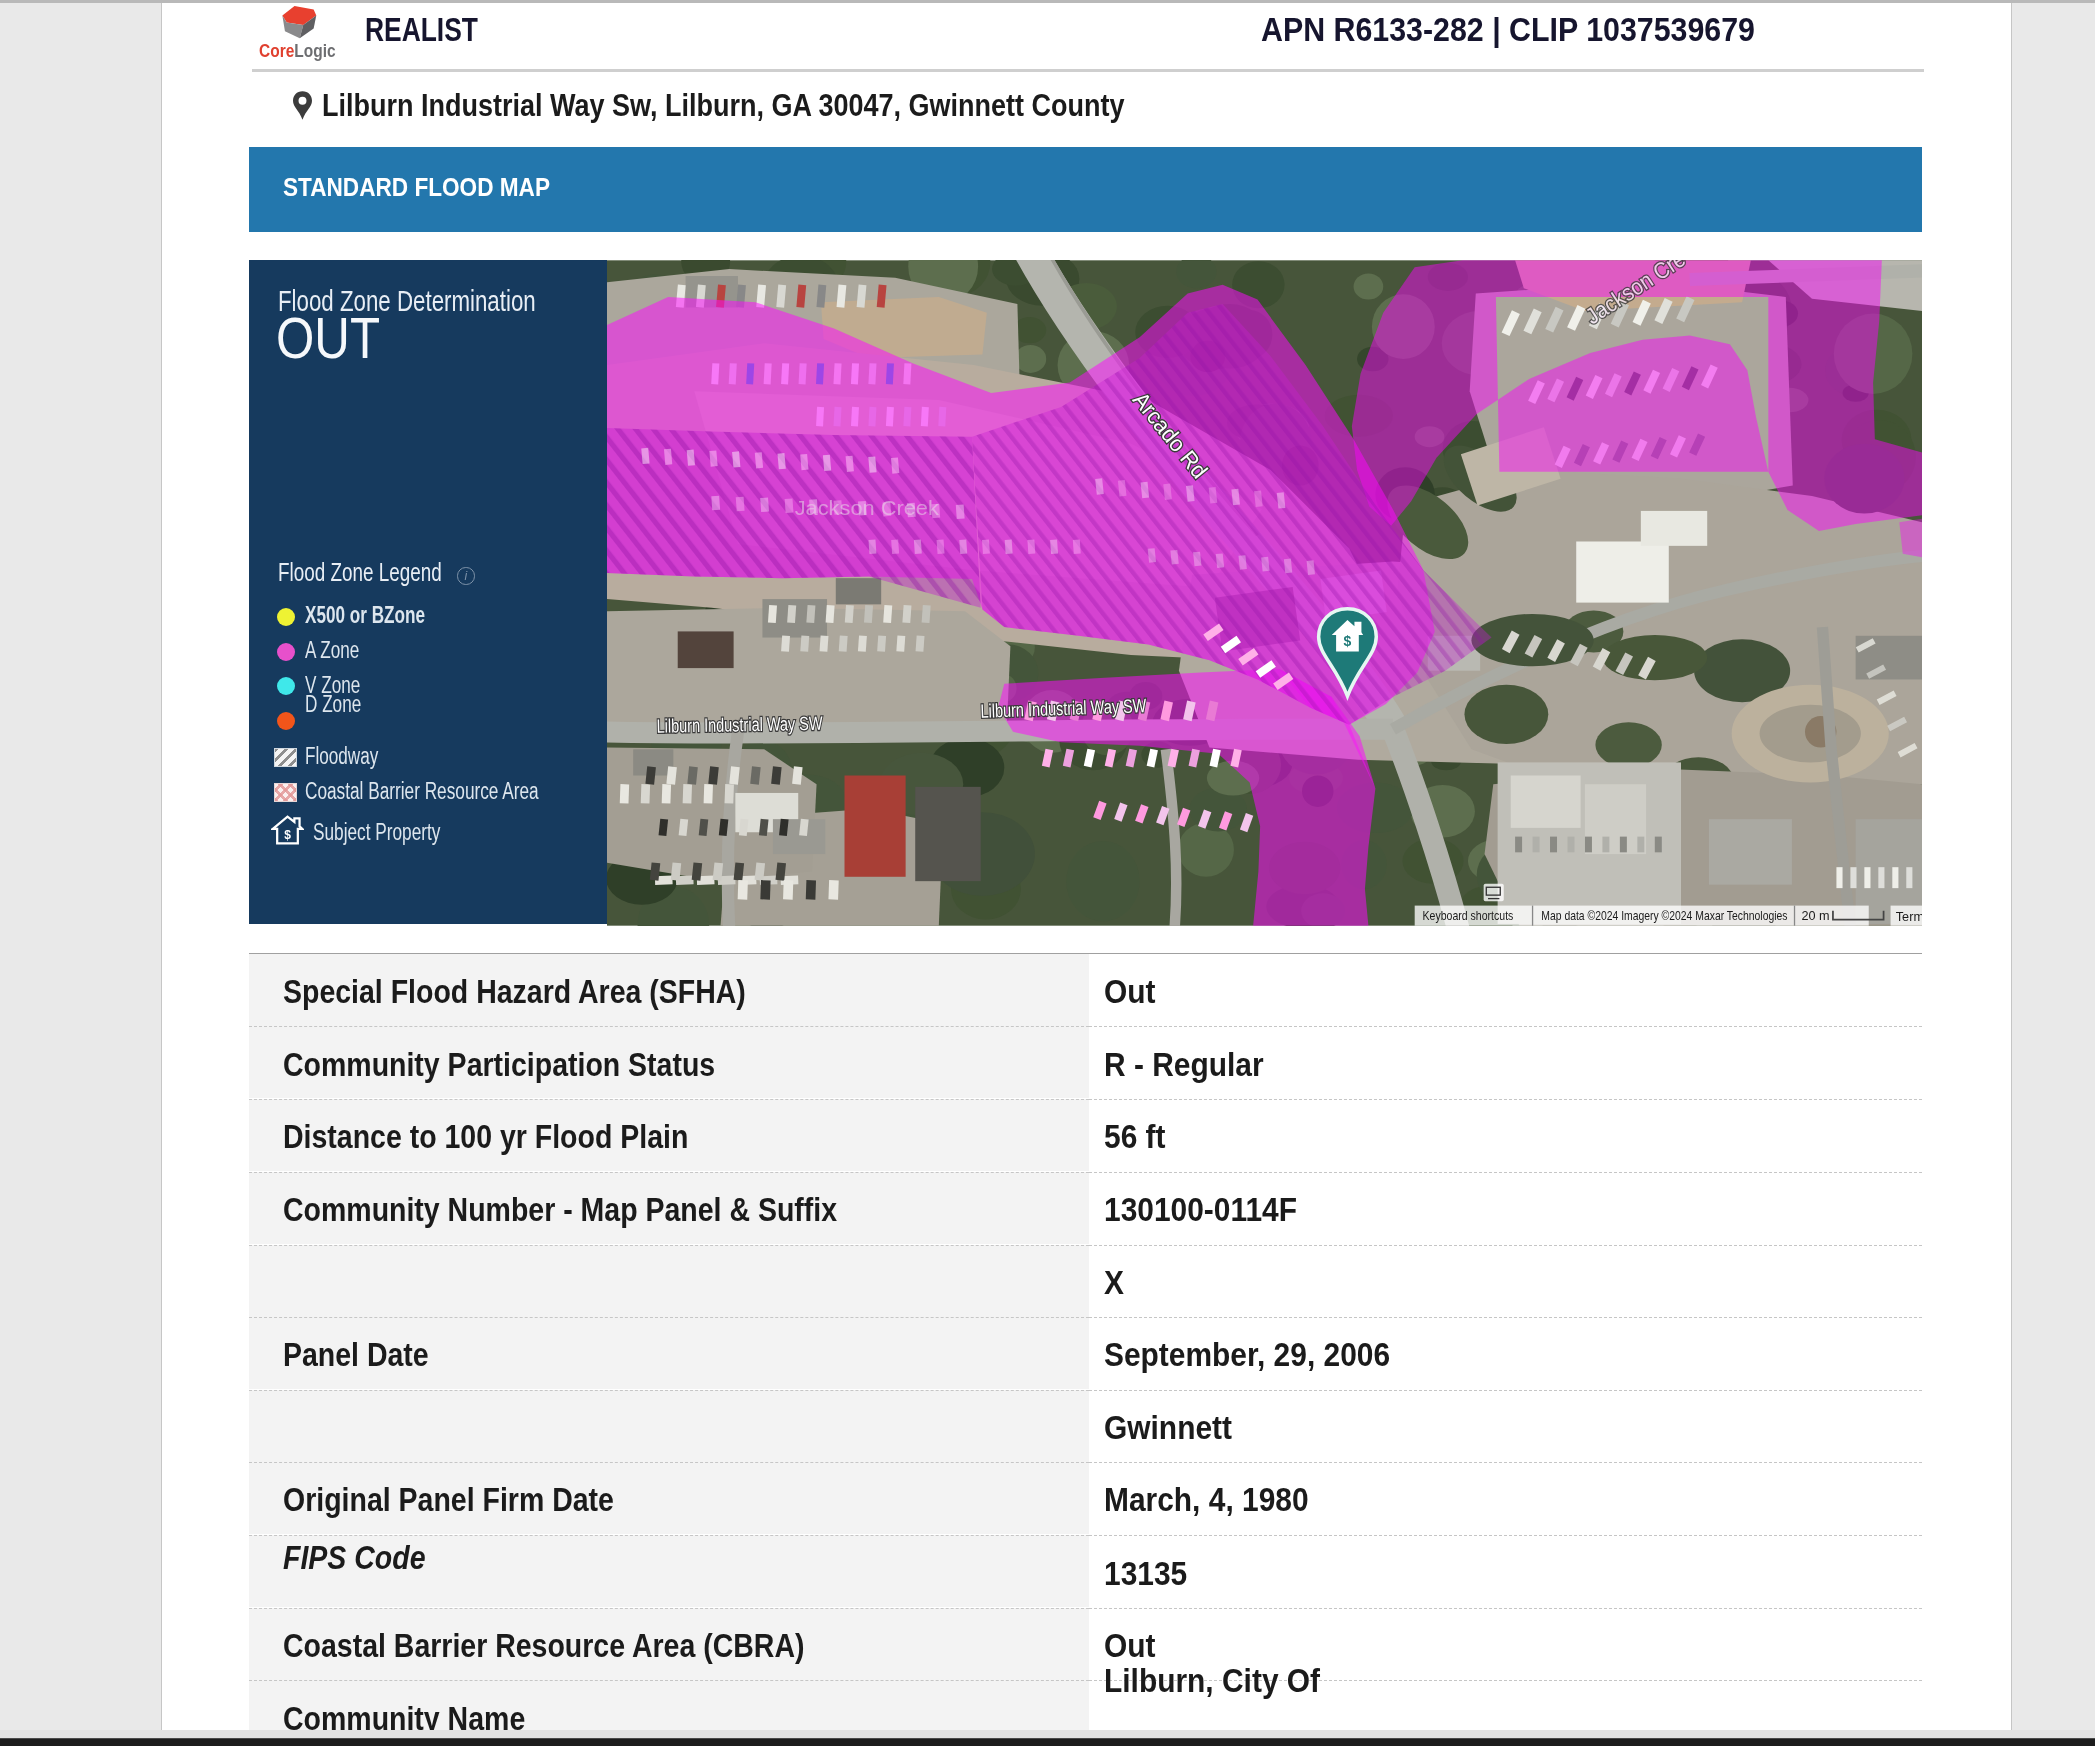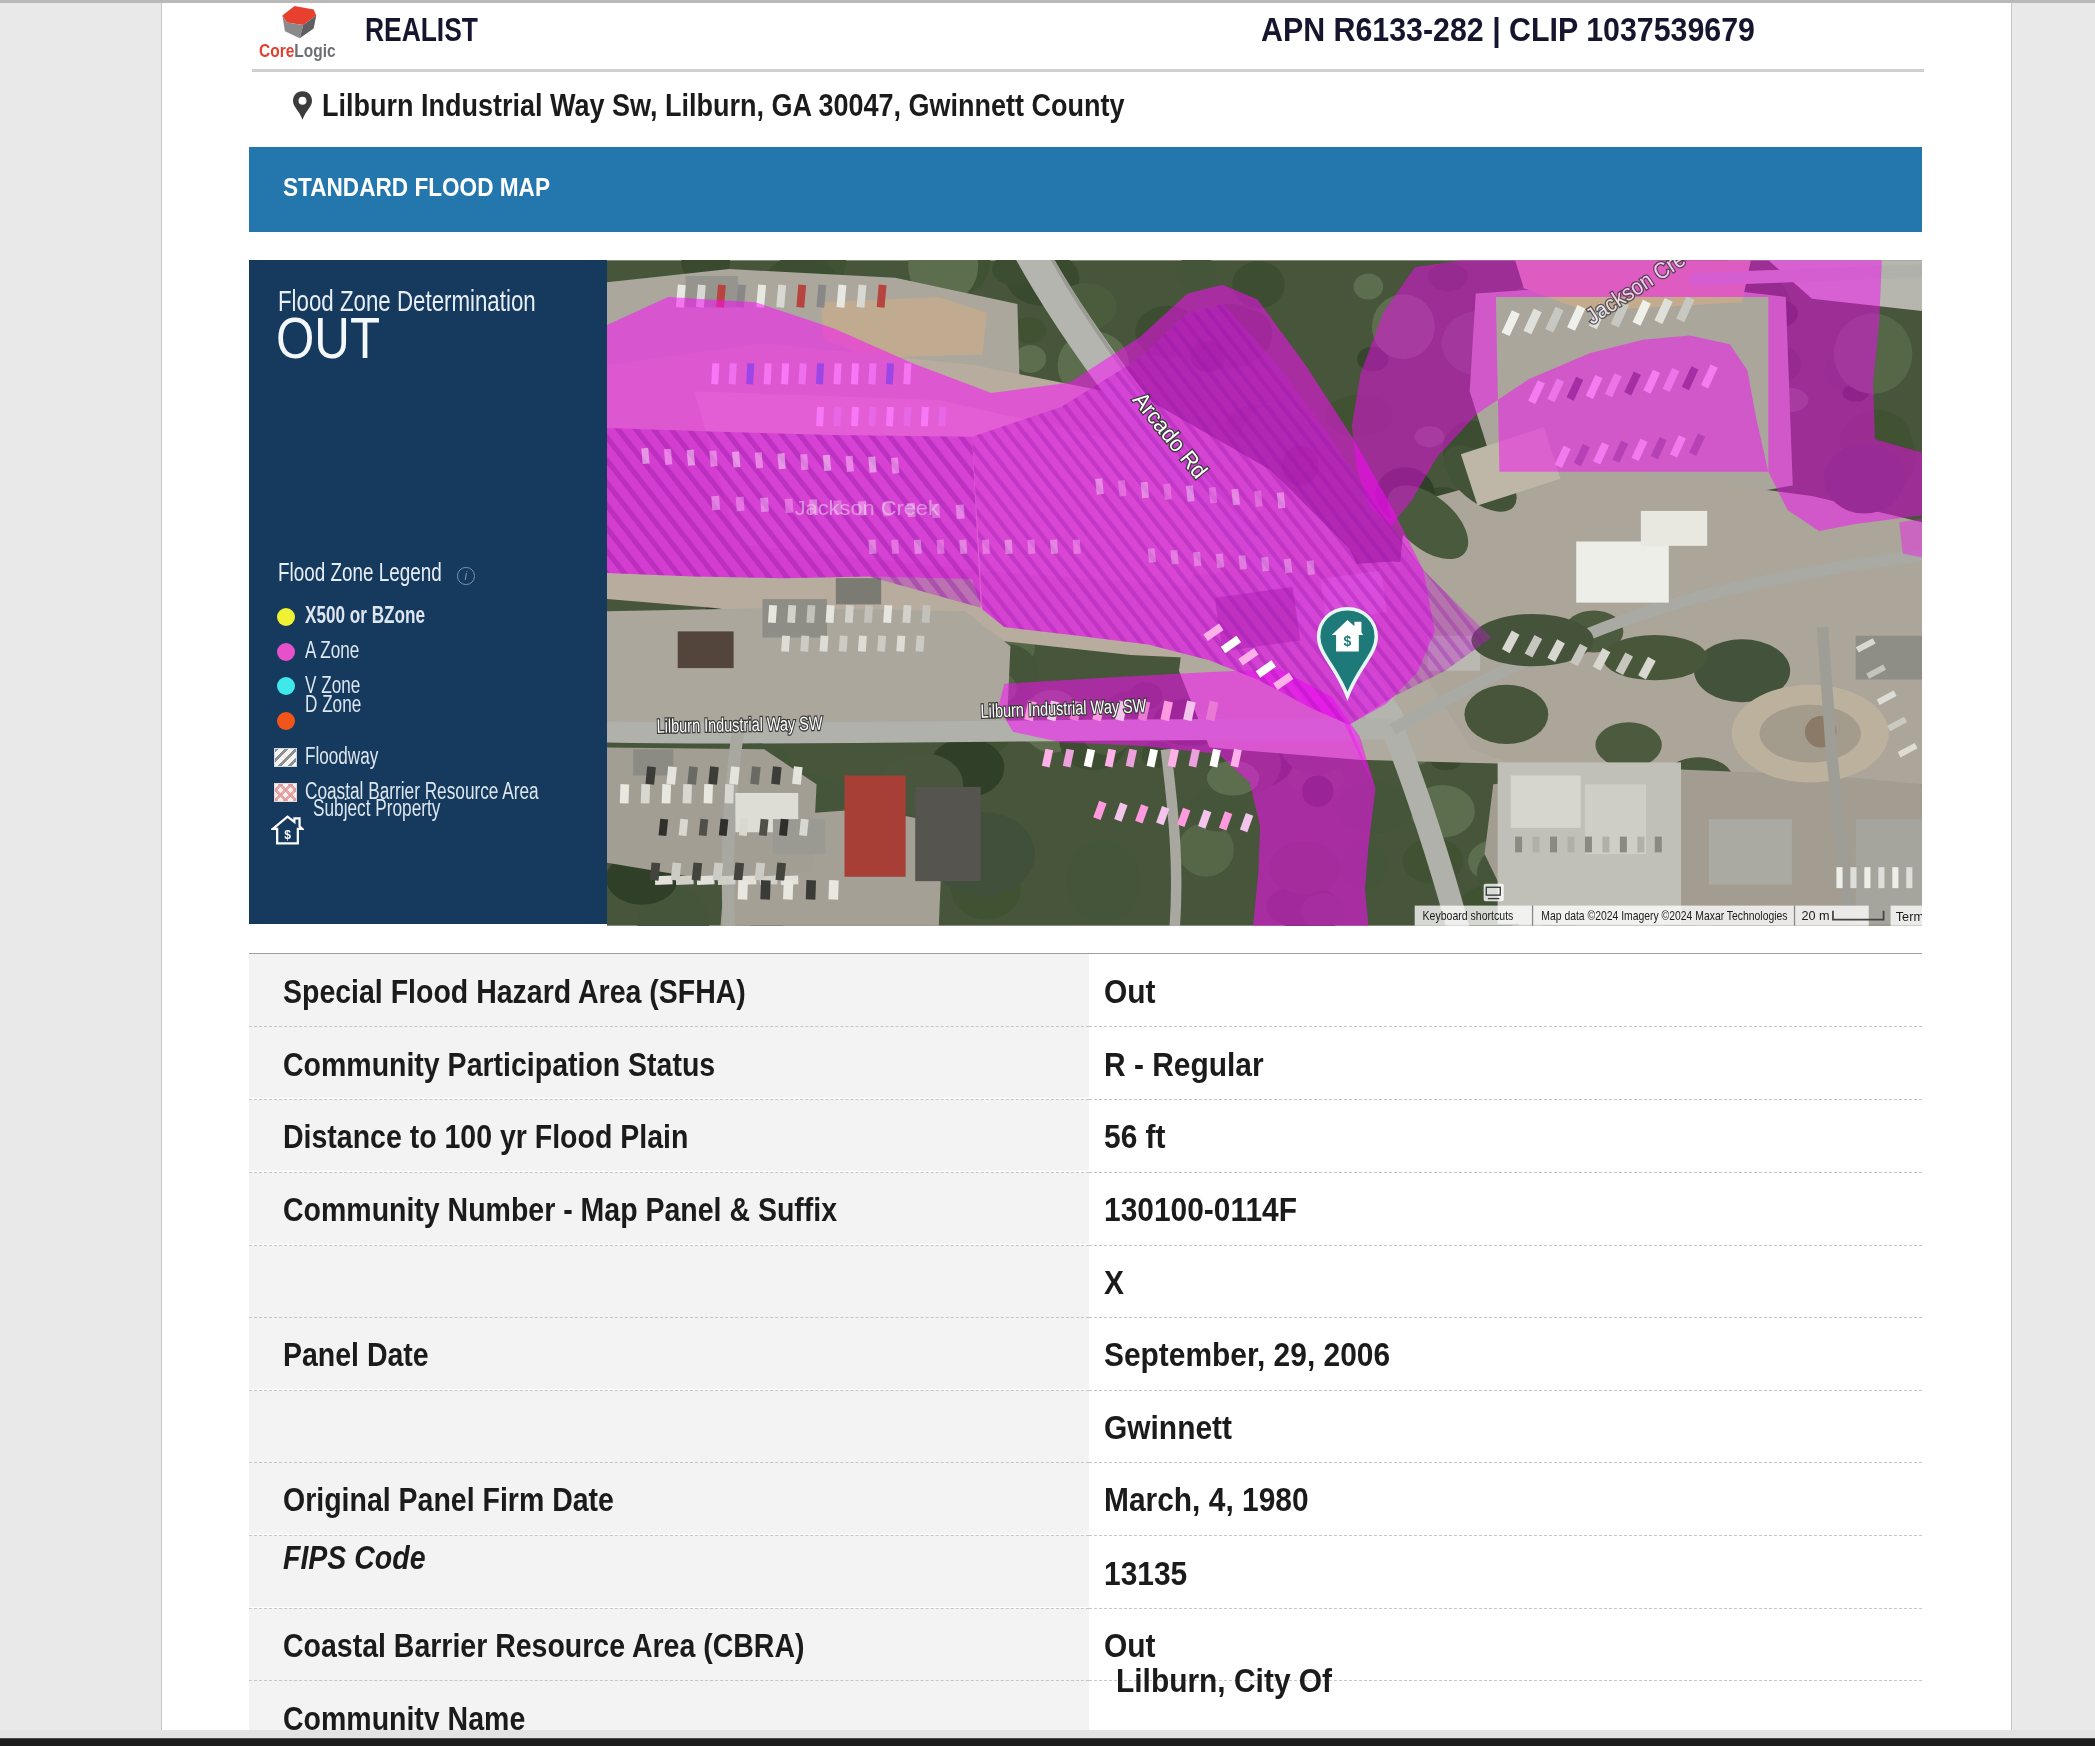--- a/index.html
+++ b/index.html
@@ -612,21 +612,21 @@
     <span class="ldot" style="top:452px;background:#f2551a"></span>
     <div class="litem" style="top:431px;"><span style="display:inline-block;white-space:nowrap;transform:scaleX(0.745);transform-origin:0 0;">D Zone</span></div>
     <div class="lsq" style="top:488px;background-color:#f5f5f5;background-image:repeating-linear-gradient(135deg,#8f8f8f 0 2.6px,transparent 2.6px 7px);border:0.9px solid #cfd8e0;"></div>
     <div class="litem" style="top:483px;"><span style="display:inline-block;white-space:nowrap;transform:scaleX(0.745);transform-origin:0 0;">Floodway</span></div>
     <div class="lsq" style="top:523px;background-color:#faf0f0;background-image:repeating-linear-gradient(45deg,rgba(226,150,150,0.8) 0 2.6px,transparent 2.6px 7px),repeating-linear-gradient(-45deg,rgba(226,150,150,0.8) 0 2.6px,transparent 2.6px 7px);border:0.9px solid #e6d6d6;"></div>
     <div class="litem" style="top:518px;"><span style="display:inline-block;white-space:nowrap;transform:scaleX(0.749);transform-origin:0 0;">Coastal Barrier Resource Area</span></div>
     <svg style="position:absolute;left:22px;top:555px;" width="33" height="31" viewBox="0 0 38 36">
 <path d="M2,16 L19,2 L27,8 L27,4 L33,4 L33,13 L36,16 L31,16 L31,33 L7,33 L7,16 Z" fill="none" stroke="#fff" stroke-width="2.6"></path>
 <text x="19" y="28" font-size="14" fill="#fff" text-anchor="middle" font-weight="bold">$</text>
     </svg>
-    <div class="litem" style="top:535px;left:64px;"><span style="display:inline-block;white-space:nowrap;transform:scaleX(0.749);transform-origin:0 0;">Subject Property</span></div>
+    <div class="litem" style="top:559px;left:64px;"><span style="display:inline-block;white-space:nowrap;transform:scaleX(0.749);transform-origin:0 0;">Subject Property</span></div>
   </div>
 <div style="position:absolute;left:249px;top:953px;width:1673px;height:1.7px;background:#a0a0a0;"></div>
 <div style="position:absolute;left:249px;top:954px;width:840px;height:72px;background:#f3f3f3;box-sizing:border-box;"></div>
 <div style="position:absolute;left:1089px;top:954px;width:833px;height:72px;background:#fff;box-sizing:border-box;"></div>
 <div class="tl" style="top:972px;"><span style="display:inline-block;white-space:nowrap;transform:scaleX(0.838);transform-origin:0 0;">Special Flood Hazard Area (SFHA)</span></div>
 <div class="tv" style="top:972px;"><span style="display:inline-block;white-space:nowrap;transform:scaleX(0.88);transform-origin:0 0;">Out</span></div>
 <div style="position:absolute;left:249px;top:1026px;width:840px;height:72px;background:#f3f3f3;border-top:1.7px dashed #c6c6c6;box-sizing:border-box;"></div>
 <div style="position:absolute;left:1089px;top:1026px;width:833px;height:72px;background:#fff;border-top:1.7px dashed #c6c6c6;box-sizing:border-box;"></div>
 <div class="tl" style="top:1045px;"><span style="display:inline-block;white-space:nowrap;transform:scaleX(0.838);transform-origin:0 0;">Community Participation Status</span></div>
 <div class="tv" style="top:1045px;"><span style="display:inline-block;white-space:nowrap;transform:scaleX(0.88);transform-origin:0 0;">R - Regular</span></div>
@@ -658,16 +658,16 @@
 <div style="position:absolute;left:1089px;top:1535px;width:833px;height:72px;background:#fff;border-top:1.7px dashed #c6c6c6;box-sizing:border-box;"></div>
 <div class="tl" style="top:1538px;font-style:italic;"><span style="display:inline-block;white-space:nowrap;transform:scaleX(0.838);transform-origin:0 0;">FIPS Code</span></div>
 <div class="tv" style="top:1554px;"><span style="display:inline-block;white-space:nowrap;transform:scaleX(0.88);transform-origin:0 0;">13135</span></div>
 <div style="position:absolute;left:249px;top:1608px;width:840px;height:72px;background:#f3f3f3;border-top:1.7px dashed #c6c6c6;box-sizing:border-box;"></div>
 <div style="position:absolute;left:1089px;top:1608px;width:833px;height:72px;background:#fff;border-top:1.7px dashed #c6c6c6;box-sizing:border-box;"></div>
 <div class="tl" style="top:1626px;"><span style="display:inline-block;white-space:nowrap;transform:scaleX(0.838);transform-origin:0 0;">Coastal Barrier Resource Area (CBRA)</span></div>
 <div class="tv" style="top:1626px;"><span style="display:inline-block;white-space:nowrap;transform:scaleX(0.88);transform-origin:0 0;">Out</span></div>
 <div style="position:absolute;left:249px;top:1680px;width:840px;height:72px;background:#f3f3f3;border-top:1.7px dashed #c6c6c6;box-sizing:border-box;"></div>
 <div style="position:absolute;left:1089px;top:1680px;width:833px;height:72px;background:#fff;border-top:1.7px dashed #c6c6c6;box-sizing:border-box;"></div>
 <div class="tl" style="top:1699px;"><span style="display:inline-block;white-space:nowrap;transform:scaleX(0.838);transform-origin:0 0;">Community Name</span></div>
-<div class="tv" style="top:1661px;margin-left:12px;"><span style="display:inline-block;white-space:nowrap;transform:scaleX(0.88);transform-origin:0 0;">Lilburn, City Of</span></div>
+<div class="tv" style="top:1661px;"><span style="display:inline-block;white-space:nowrap;transform:scaleX(0.88);transform-origin:0 0;">Lilburn, City Of</span></div>
 <div style="position:absolute;left:0;top:1730px;width:2095px;height:7.9px;background:#e3e3e3;"></div>
 <div style="position:absolute;left:0;top:1738px;width:2095px;height:8.7px;background:#1d1d1d;border-top:0.9px solid #4a4a4a;"></div>
 
 
 </body></html>

